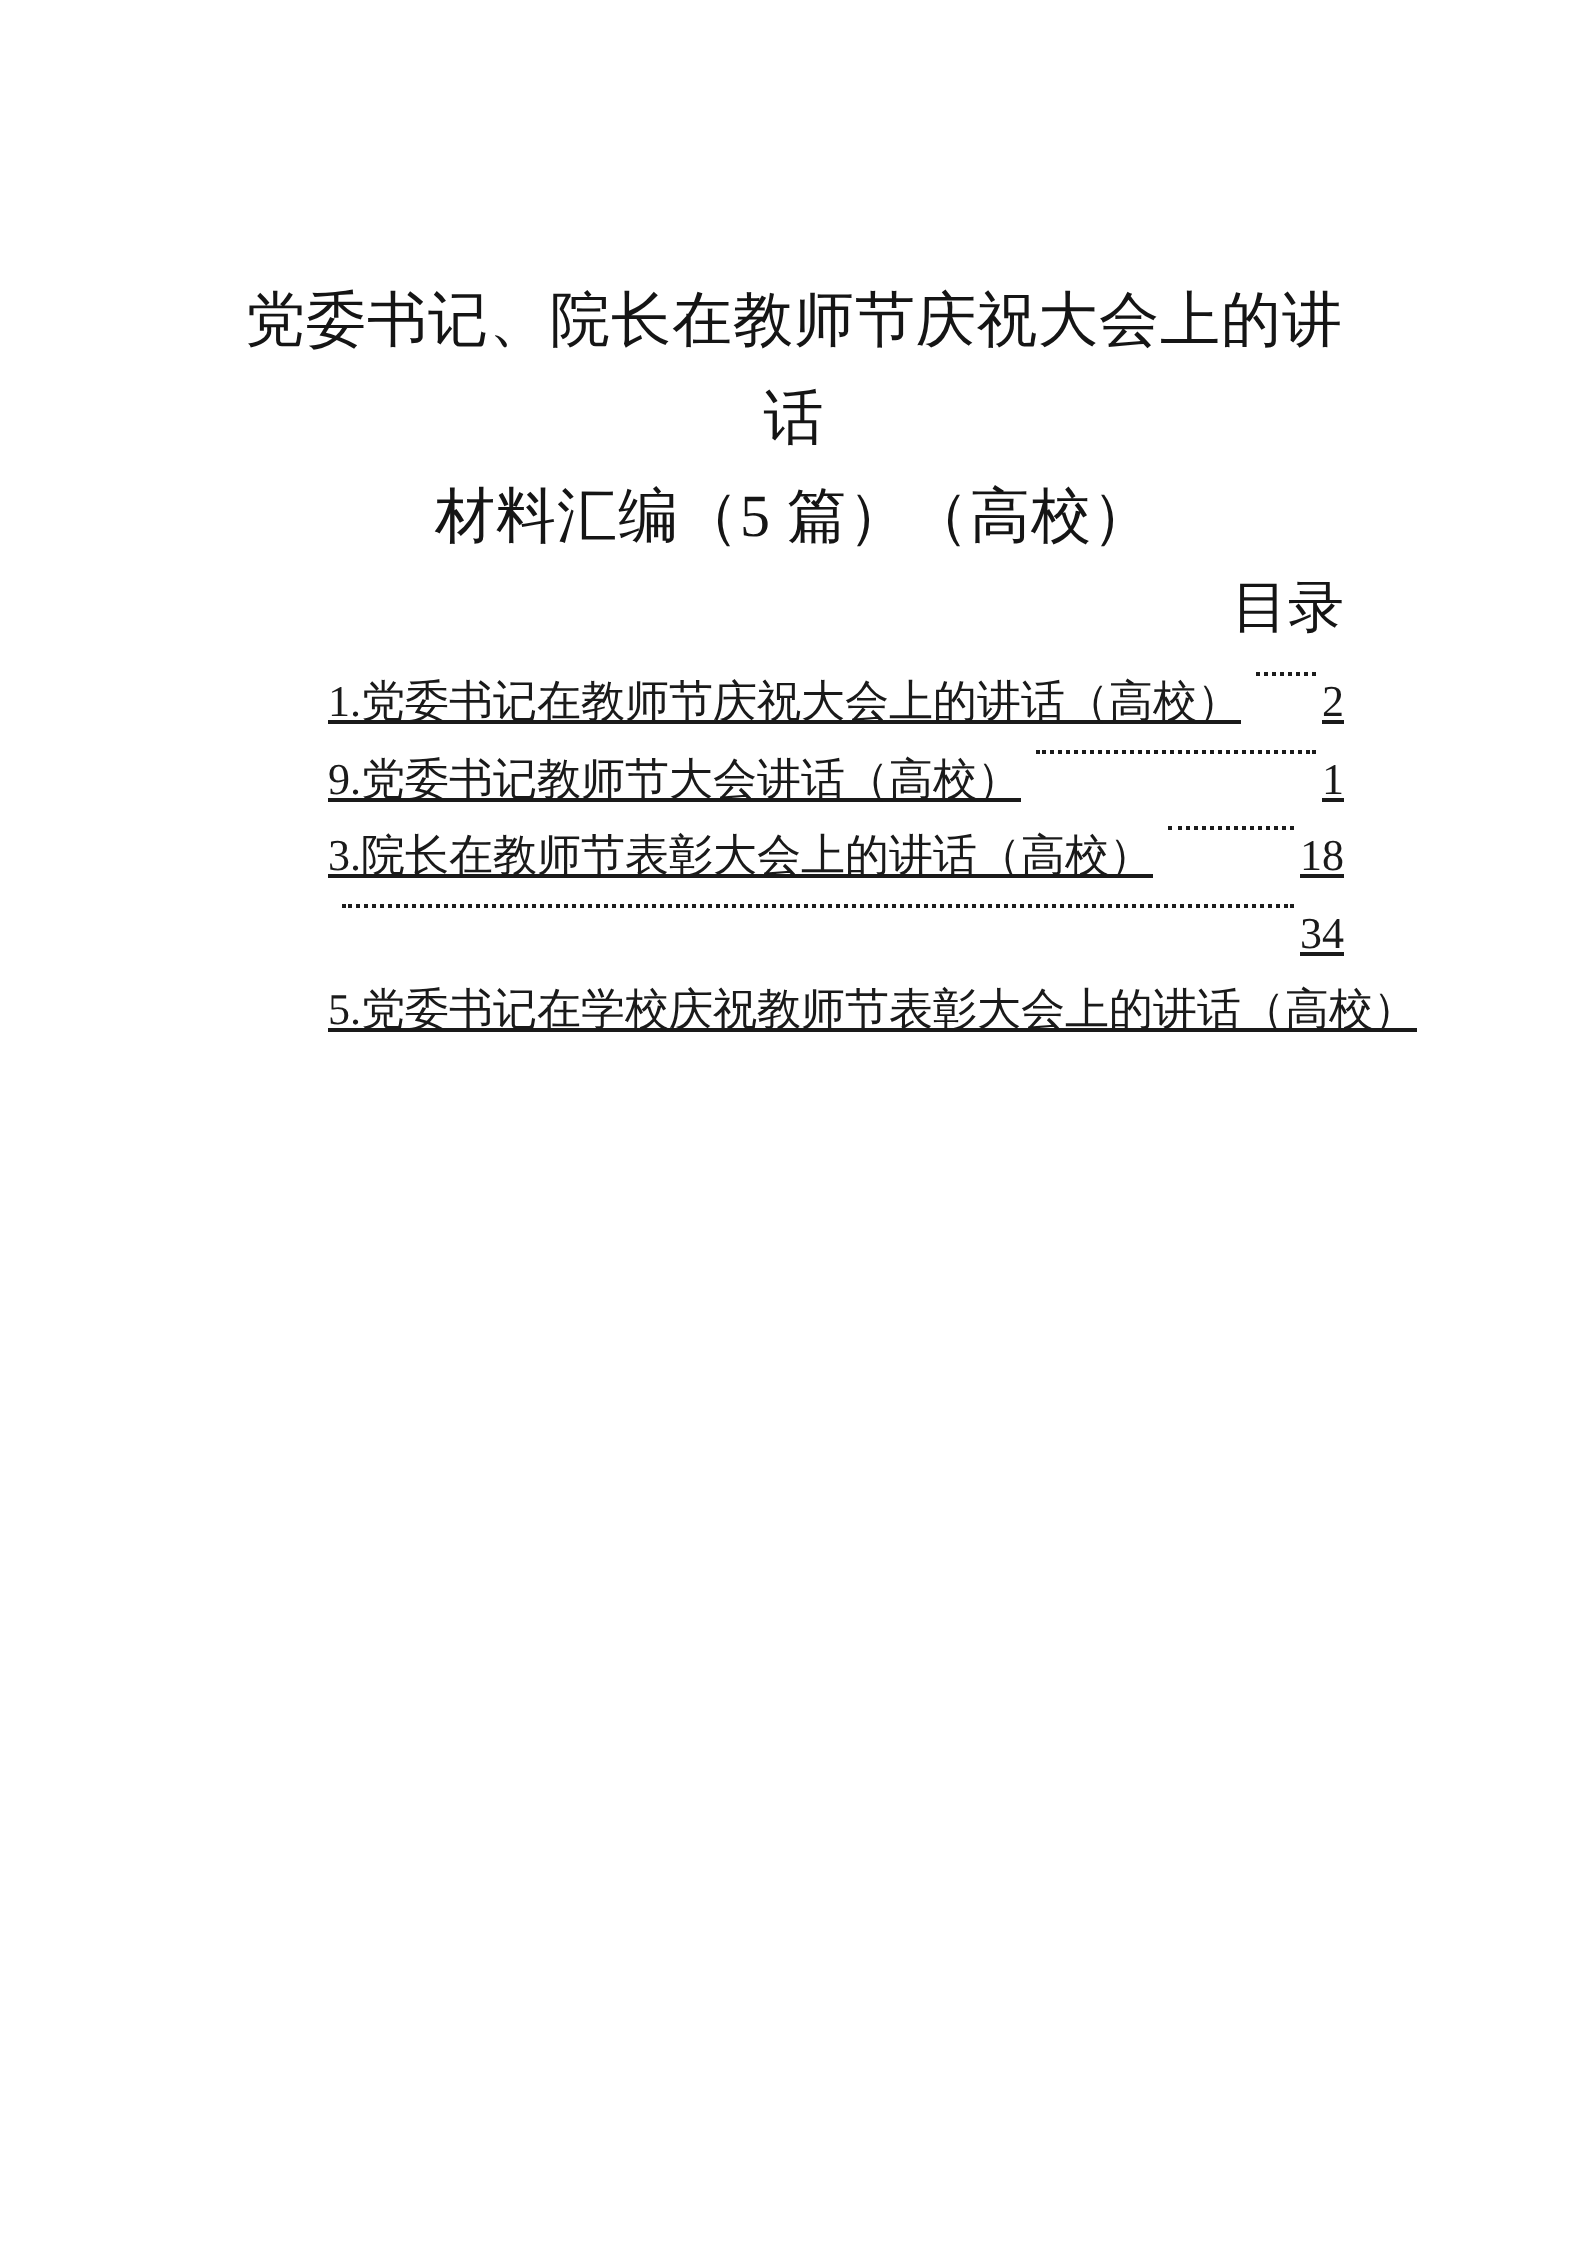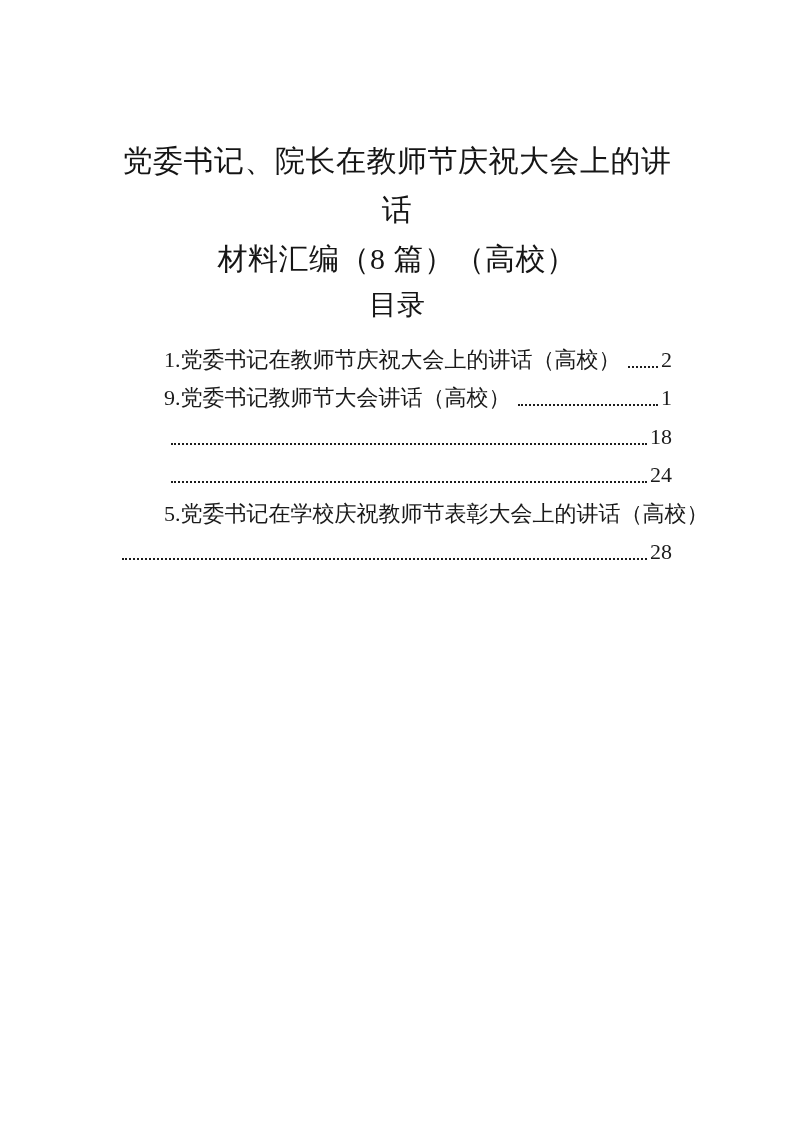--- a/index.html
+++ b/index.html
@@ -19,37 +19,37 @@
   }
   .doc-title {
     text-align: center;
     font-size: 30px;
     font-weight: 400;
     line-height: 49px;
     letter-spacing: 0.5px;
     color: #151515;
   }
   .toc-heading {
-    text-align: center;
+    text-align: right;
     font-size: 28px;
     font-weight: 400;
     line-height: 43px;
     color: #151515;
   }
   .toc-list {
     margin-top: 10px;
     width: 100%;
   }
   .toc-row {
     display: flex;
-    align-items: flex-end;
     height: 38.5px;
     font-size: 22px;
     line-height: 30px;
     white-space: nowrap;
+    text-decoration: underline;
   }
   .toc-row .indent { display: inline-block; width: 42px; flex: 0 0 42px; }
   .toc-label { flex: 0 0 auto; }
   .toc-leader {
     flex: 1 1 auto;
     height: 0;
     border-bottom: 2.5px dotted #1c1c1c;
     margin: 0 3px 7px 7px;
     min-width: 14px;
   }
@@ -59,21 +59,21 @@
     font-size: 22px;
   }
 </style>
 </head>
 <body>
 
 <div class="page">
 
   <div class="doc-title">
     <div>党委书记、院长在教师节庆祝大会上的讲话</div>
-    <div>材料汇编（8 篇）（高校）</div>
+    <div>材料汇编（5 篇）（高校）</div>
   </div>
 
   <div class="toc-heading">目录</div>
 
   <div class="toc-list">
 
     <div class="toc-row">
       <span class="indent"></span>
       <span class="toc-label">1.党委书记在教师节庆祝大会上的讲话（高校）</span>
       <span class="toc-leader"></span>
@@ -82,34 +82,31 @@
 
     <div class="toc-row">
       <span class="indent"></span>
       <span class="toc-label">9.党委书记教师节大会讲话（高校）</span>
       <span class="toc-leader"></span>
       <span class="toc-page">1</span>
     </div>
 
     <div class="toc-row">
       <span class="indent"></span>
+      <span class="toc-label">3.院长在教师节表彰大会上的讲话（高校）</span>
       <span class="toc-leader"></span>
       <span class="toc-page">18</span>
     </div>
 
     <div class="toc-row">
       <span class="indent"></span>
       <span class="toc-leader"></span>
-      <span class="toc-page">24</span>
+      <span class="toc-page">34</span>
     </div>
 
     <div class="toc-row">
       <span class="indent"></span>
       <span class="toc-label">5.党委书记在学校庆祝教师节表彰大会上的讲话（高校）</span>
     </div>
 
-    <div class="toc-row continuation">
-      <span class="toc-leader"></span>
-      <span class="toc-page">28</span>
-    </div>
 
   </div>
 </div>
 
 </body></html>

